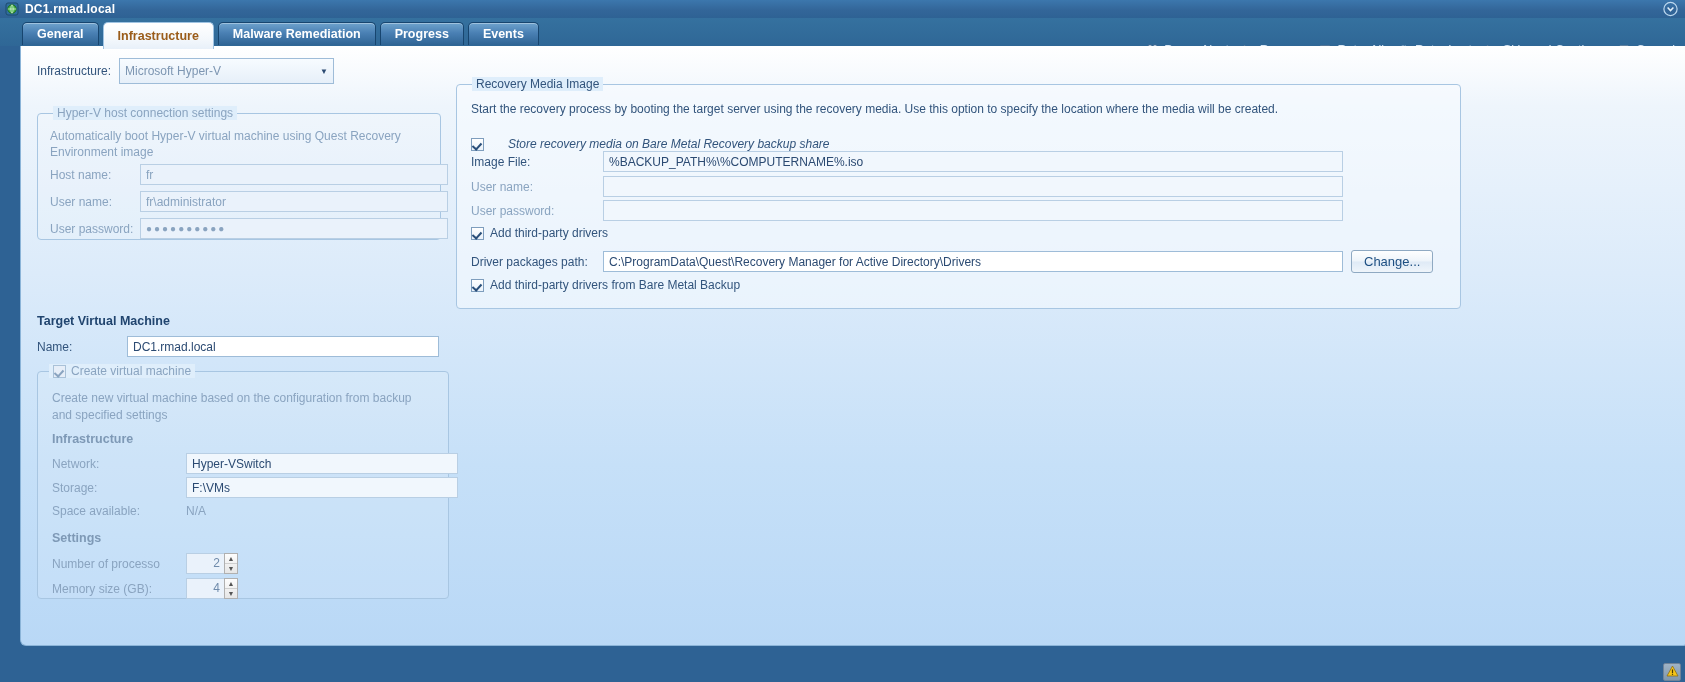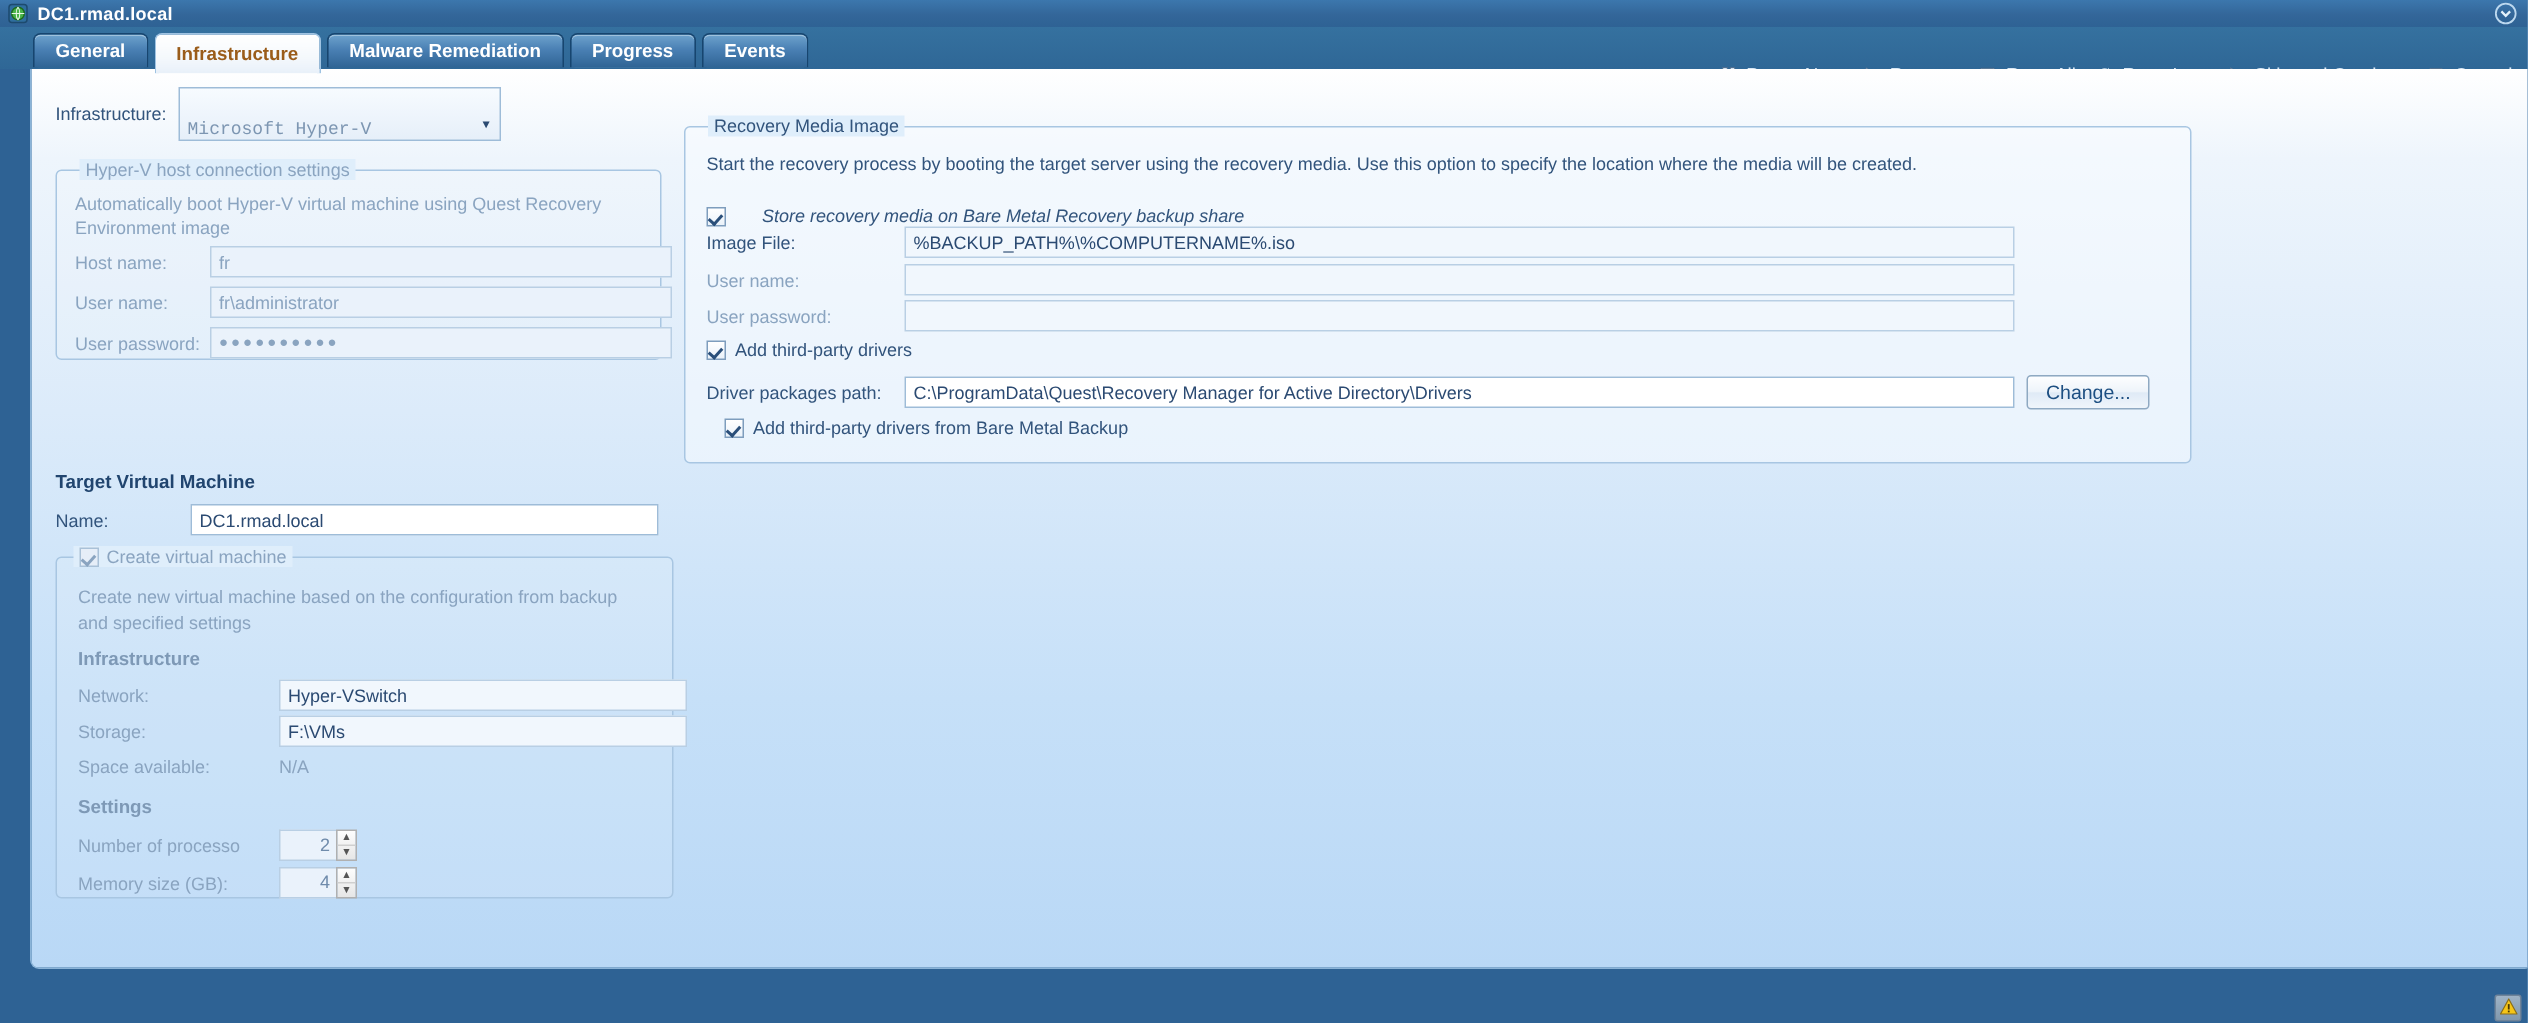--- a/index.html
+++ b/index.html
@@ -160,24 +160,24 @@
 
   .btn {
     height:23px; padding:0 12px; font-size:13px; color:#1d4f82;
     border:1px solid #8fa9c2; border-radius:3px;
     background:linear-gradient(to bottom,#fdfeff 0%,#eef4fa 48%,#dfeaf6 52%,#eff5fb 100%);
     display:inline-flex; align-items:center; justify-content:center;
     cursor:default; font-family:"Liberation Sans", sans-serif;
   }
 
   .combo {
-    height:36px; border:1px solid #9ebcd8;
+    height:26px; border:1px solid #9ebcd8;
     background:linear-gradient(to bottom,#f7fbff,#e6eff9);
-    display:flex; align-items:flex-end; padding-left:5px;
-    color:#7d96b2; font-size:12px;font-family:Liberation Mono, monospace;
+    display:flex; align-items:center; padding-left:5px;
+    color:#7d96b2; font-size:12px;
   }
   .combo .arw {
     margin-left:auto; width:18px; height:19px;
     display:flex; align-items:center; justify-content:center;
     color:#2b4a72; font-size:8px;
   }
 
   .infobar {
     display:flex; align-items:center; gap:7px;
     border:1px solid #a8c6e2; background:#dbeafa;
@@ -397,21 +397,21 @@
         <span class="cb checked"></span>
         <span class="lbl-norm">Add third-party drivers</span>
       </div>
 
       <div class="row" style="left:14px; top:165px;">
         <span class="lbl-norm" style="width:132px;">Driver packages path:</span>
         <input class="txt" style="width: 740px;" value="C:\ProgramData\Quest\Recovery Manager for Active Directory\Drivers">
         <button class="btn" style="margin-left:8px;">Change...</button>
       </div>
 
-      <div class="row" style="left:26px; top:193px; gap:6px;">
+      <div class="row" style="left:14px; top:193px; gap:6px;">
         <span class="cb checked"></span>
         <span class="lbl-norm">Add third-party drivers from Bare Metal Backup</span>
       </div>
     </div>
 
   </div>
 </div>
 
 <div id="statusbar">
   <div class="warn">

